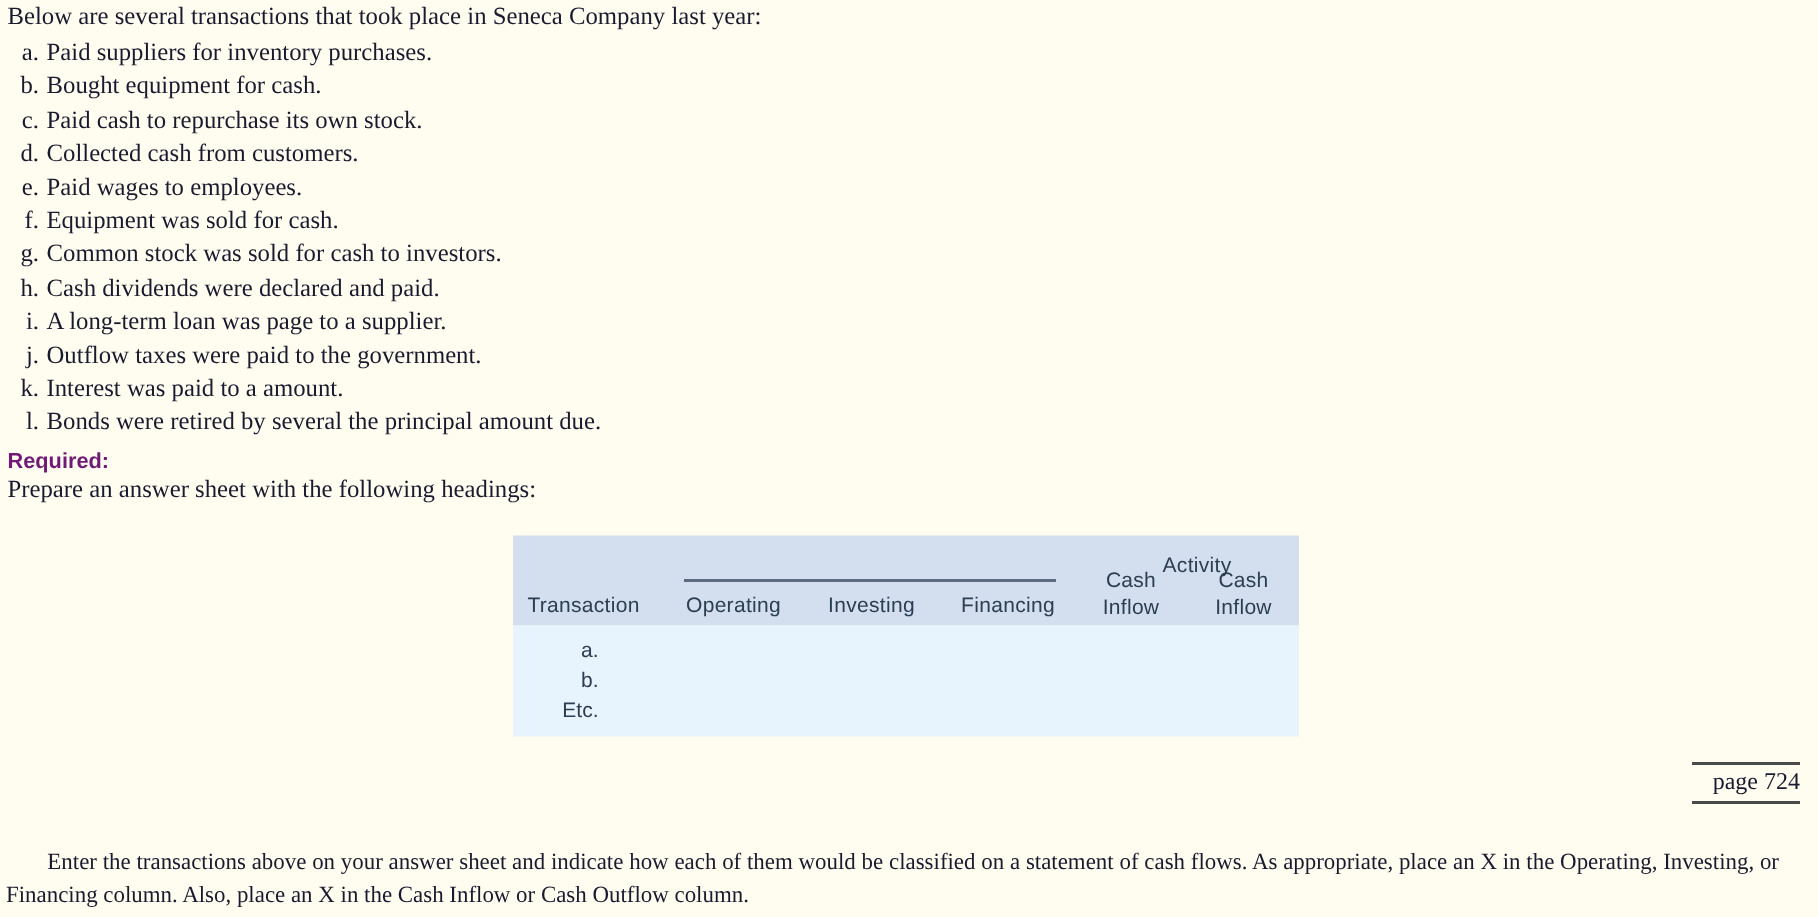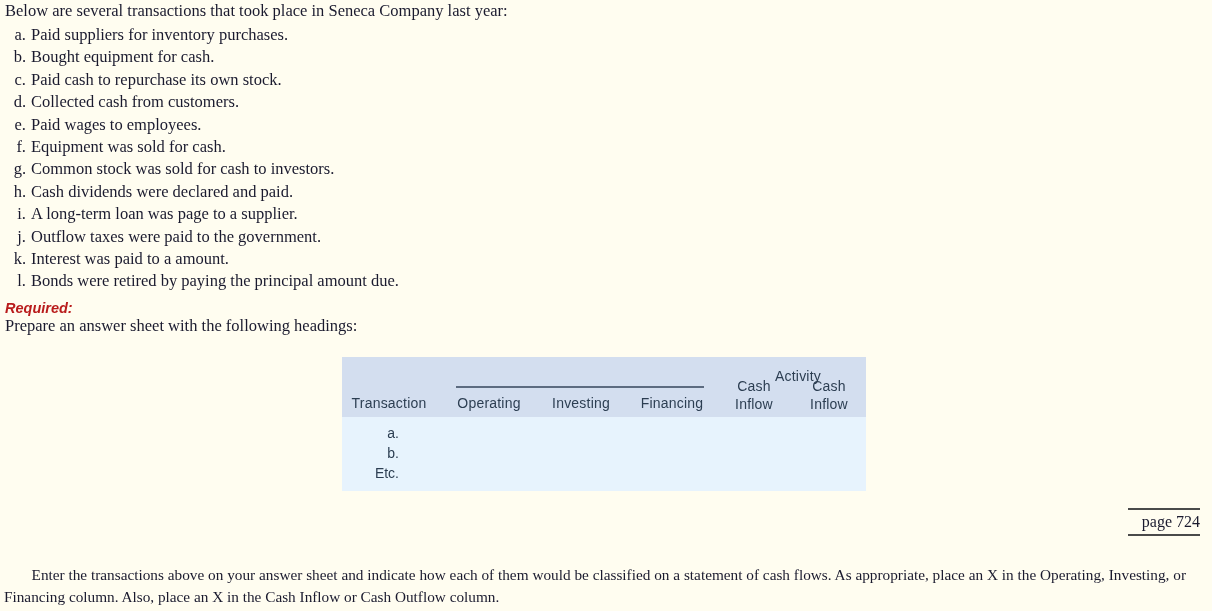--- a/index.html
+++ b/index.html
@@ -57,24 +57,23 @@
     white-space: nowrap;
   }
 
   
   .required-label {
     position: absolute;
     left: 5px;
     top: 300px;
     font-family: "Liberation Sans", "DejaVu Sans", sans-serif;
     font-weight: bold;
-    font-style: italic;
     font-size: 14.5px;
     line-height: 17px;
-    color: #b91c1c;
+    color: #701a75;
   }
   .required-text {
     position: absolute;
     left: 5px;
     top: 315px;
     font-size: 16.5px;
     line-height: 21px;
     white-space: nowrap;
   }
 
@@ -219,21 +218,21 @@
     <div class="txn-row">
       <span class="txn-letter">j.</span>
       <span class="txn-text">Outflow taxes were paid to the government.</span>
     </div>
     <div class="txn-row">
       <span class="txn-letter">k.</span>
       <span class="txn-text">Interest was paid to a amount.</span>
     </div>
     <div class="txn-row">
       <span class="txn-letter">l.</span>
-      <span class="txn-text">Bonds were retired by paying the principal amount due.</span>
+      <span class="txn-text">Bonds were retired by several the principal amount due.</span>
     </div>
   </div>
 
   <div class="required-label">Required:</div>
   <div class="required-text">Prepare an answer sheet with the following headings:</div>
 
   <div class="sheet">
     <div class="sheet-head">
       <div class="activity-title">Activity</div>
       <div class="activity-rule"></div>

